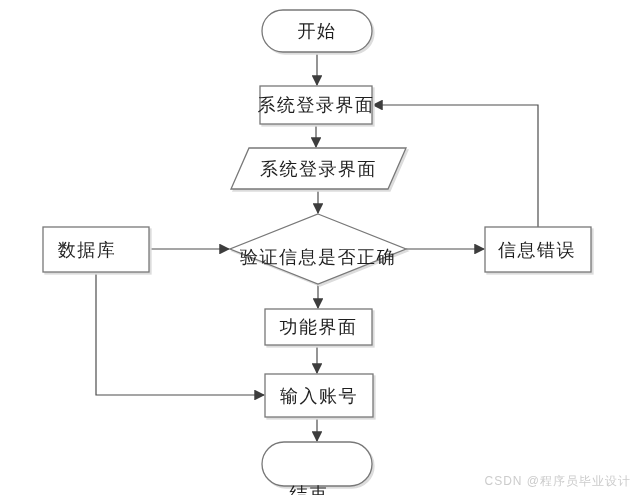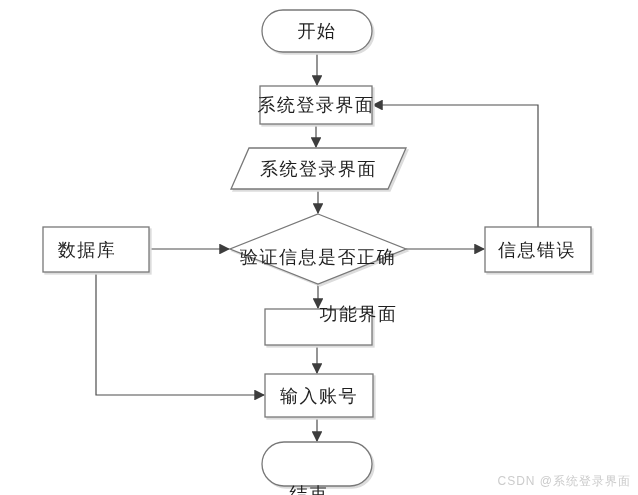--- a/index.html
+++ b/index.html
@@ -92,21 +92,21 @@
   <div class="label" style="left:231px; top:148px; width:175px; height:41px;">
     <div>系统登录界面</div>
   </div>
 
   <div class="label" style="left:230px; top:222px; width:176px; height:70px;">验证信息是否正确</div>
 
   <div class="label" style="left:43px;  top:227px; width:88px; height:45px;">数据库</div>
 
   <div class="label" style="left:485px; top:227px; width:104px; height:45px;">信息错误</div>
 
-  <div class="label" style="left:265px; top:296px; width:107px; height:36px;padding-left:40px;">功能界面</div>
+  <div class="label" style="left:265px; top:309px; width:107px; height:36px;">功能界面</div>
 
   <div class="label" style="left:265px; top:374px; width:108px; height:43px;">输入账号</div>
 
   <div class="label" style="left:254px; top:442px; width:110px; height:61px;margin-top:21px;">结束</div>
 
-  <div class="watermark">CSDN @系统登录界面</div>
+  <div class="watermark">CSDN @程序员毕业设计</div>
 
 </div>
 
 </body></html>

